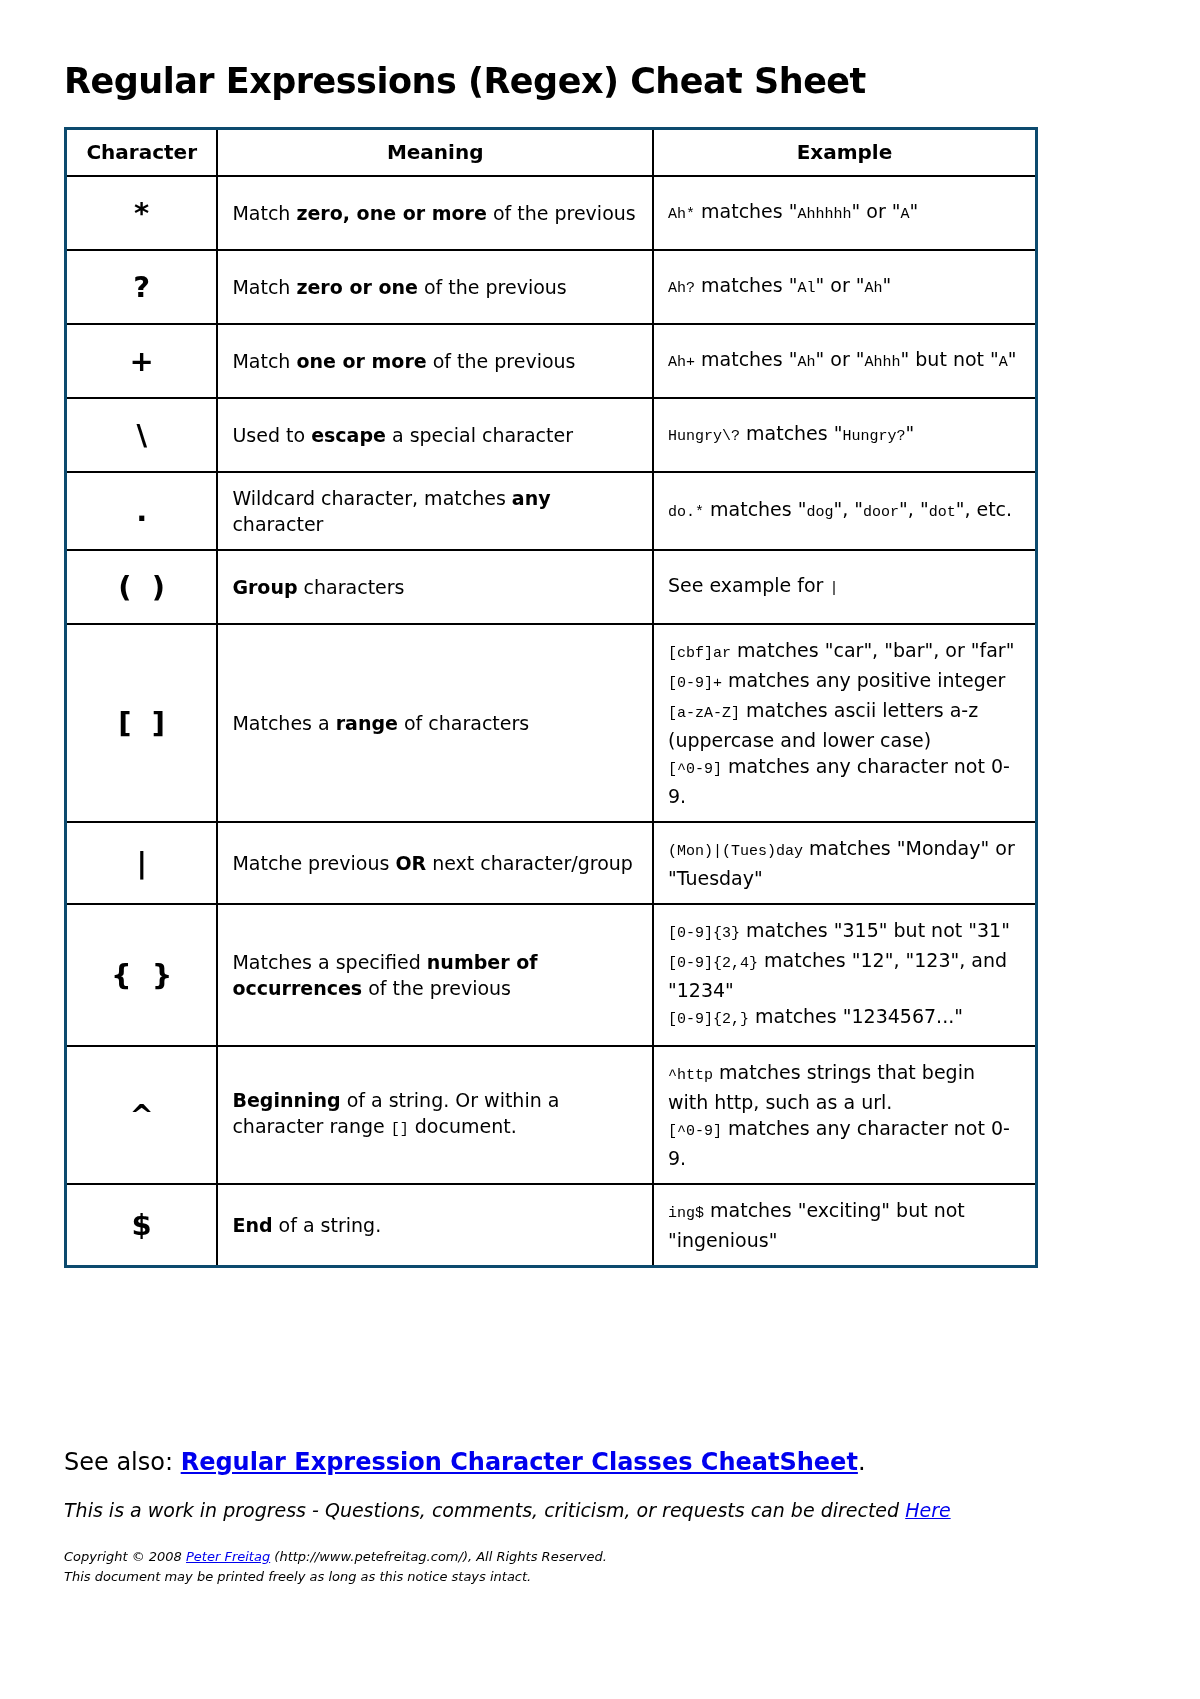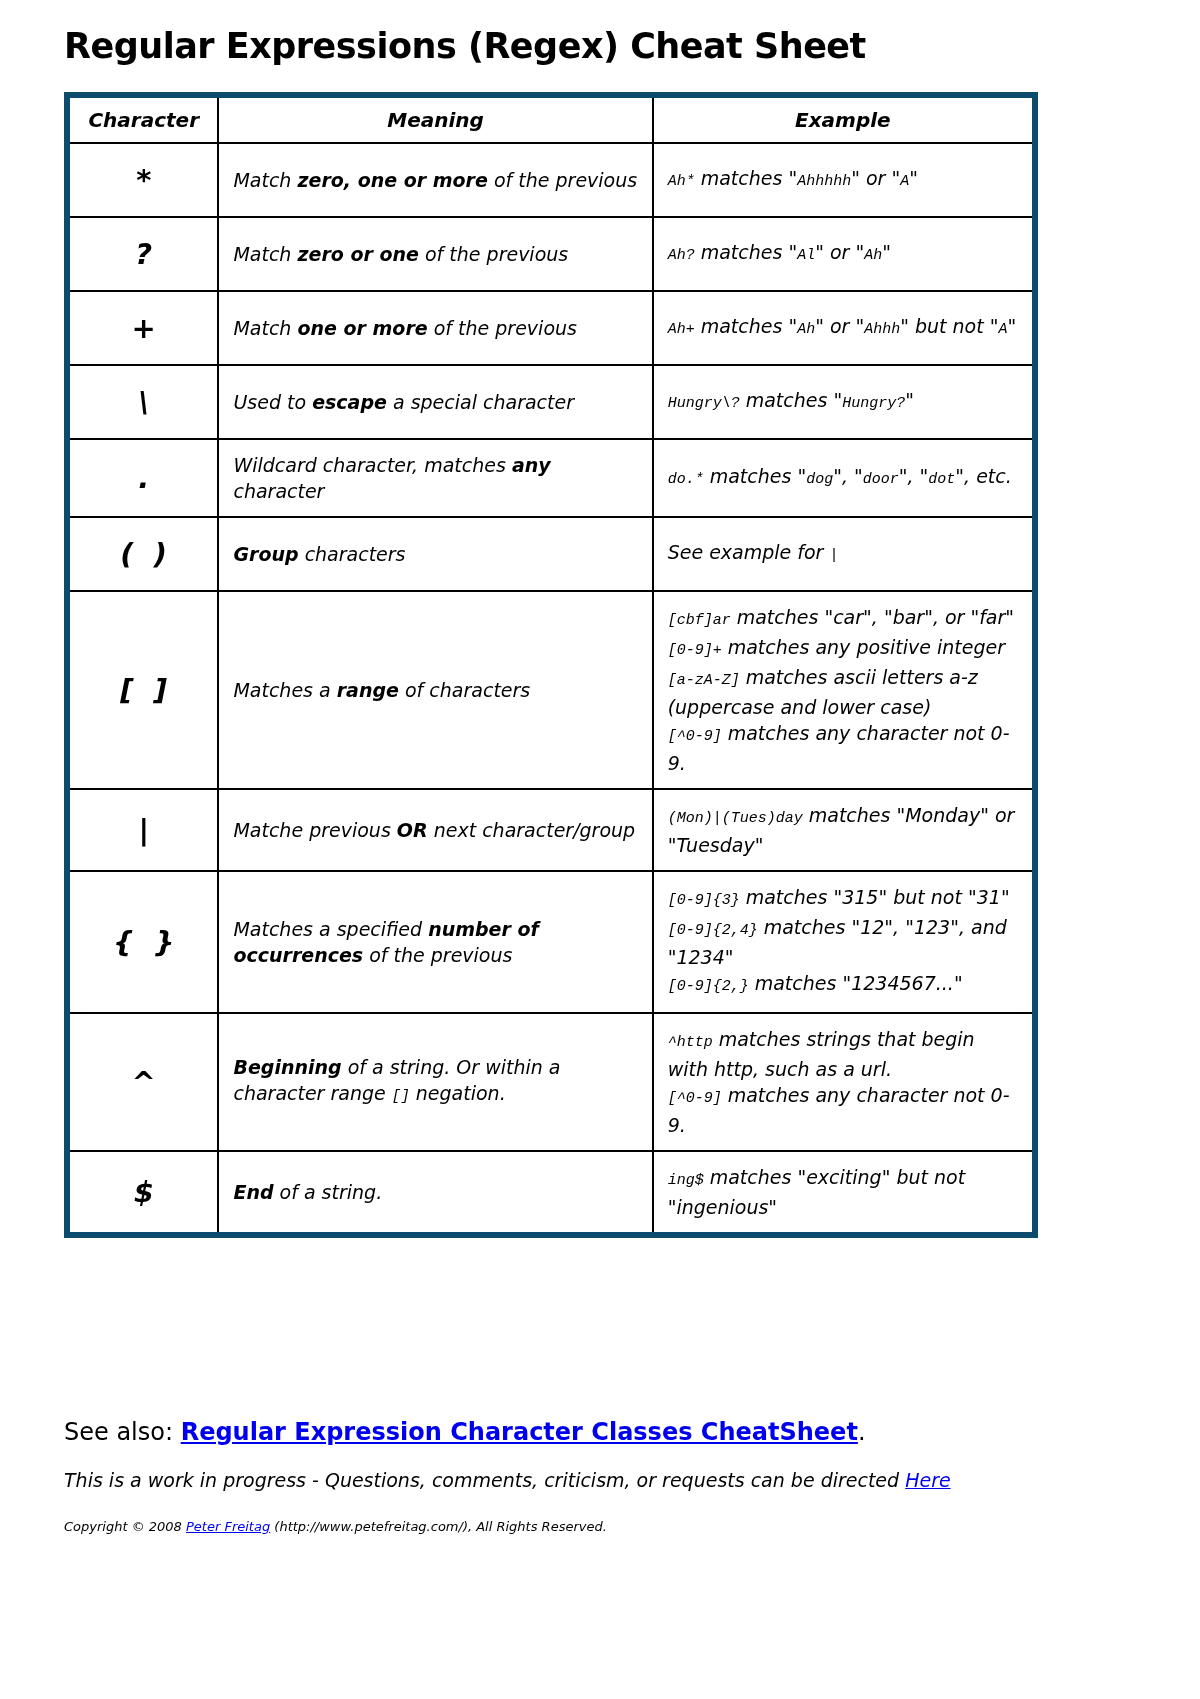--- a/index.html
+++ b/index.html
@@ -6,39 +6,38 @@
   html, body { margin: 0; padding: 0; }
   body {
     width: 1200px;
     height: 1699px;
     background: #ffffff;
     color: #000000;
     font-family: "DejaVu Sans", sans-serif;
     overflow: hidden;
   }
   .page {
-    padding: 26px 60px 0 64px;
+    padding: 61px 60px 0 64px;
   }
   h1.title {
     margin: 0 0 26px 0;
     font-size: 35px;
     font-weight: bold;
     letter-spacing: -0.5px;
   }
   h2.subtitle {
     margin: 0 0 11px 0;
     font-size: 17px;
     font-weight: bold;
   }
   table.regex {
     border-collapse: collapse;
     width: 974px;
-    border: 6px solid #0c4a6e;
+    border: 3px solid #0c4a6e;
     table-layout: fixed;
-    font-style: italic;
   }
   table.regex th, table.regex td {
     border: 2px solid #000;
     vertical-align: middle;
   }
   table.regex th {
     font-size: 20px;
     font-weight: bold;
     text-align: center;
     padding: 10px 8px;
@@ -140,30 +139,30 @@
           <td class="cell-meaning"><span>Matche previous </span><b>OR</b><span> next character/group</span></td>
           <td class="cell-example"><span class="code">(Mon)|(Tues)day</span><span> matches "Monday" or "Tuesday"</span></td>
         </tr>
         <tr>
           <td class="cell-char">{&nbsp;&nbsp;}</td>
           <td class="cell-meaning"><span>Matches a specified </span><b>number of occurrences</b><span> of the previous</span></td>
           <td class="cell-example"><span class="code">[0-9]{3}</span><span> matches "315" but not "31"</span><br><span class="code">[0-9]{2,4}</span><span> matches "12", "123", and "1234"</span><br><span class="code">[0-9]{2,}</span><span> matches "1234567..."</span></td>
         </tr>
         <tr>
           <td class="cell-char">^</td>
-          <td class="cell-meaning"><b>Beginning</b><span> of a string. Or within a character range </span><span class="code">[]</span><span> negation.</span></td>
+          <td class="cell-meaning"><b>Beginning</b><span> of a string. Or within a character range </span><span class="code">[]</span><span> document.</span></td>
           <td class="cell-example"><span class="code">^http</span><span> matches strings that begin with http, such as a url.</span><br><span class="code">[^0-9]</span><span> matches any character not 0-9.</span></td>
         </tr>
         <tr>
           <td class="cell-char">$</td>
           <td class="cell-meaning"><b>End</b><span> of a string.</span></td>
           <td class="cell-example"><span class="code">ing$</span><span> matches "exciting" but not "ingenious"</span></td>
         </tr>
       </tbody>
   </table>
 
   <p class="see-also"><span>See also: </span><a href="#" style="color: rgb(0, 0, 238);">Regular Expression Character Classes CheatSheet</a><span>.</span></p>
 
   <p class="progress"><span>This is a work in progress - Questions, comments, criticism, or requests can be directed </span><a href="#" style="color: rgb(0, 0, 238);">Here</a></p>
 
-  <p class="copyright"><span>Copyright © 2008 </span><a href="#" style="color: rgb(0, 0, 238);">Peter Freitag</a><span> (http://www.petefreitag.com/), All Rights Reserved.</span><br></p>
+  <p class="copyright"><span>Copyright © 2008 </span><a href="#" style="color: rgb(0, 0, 238);">Peter Freitag</a><span> (http://www.petefreitag.com/), All Rights Reserved.</span><br><span>This document may be printed freely as long as this notice stays intact.</span></p>
 
 </div>
 
 </body></html>

